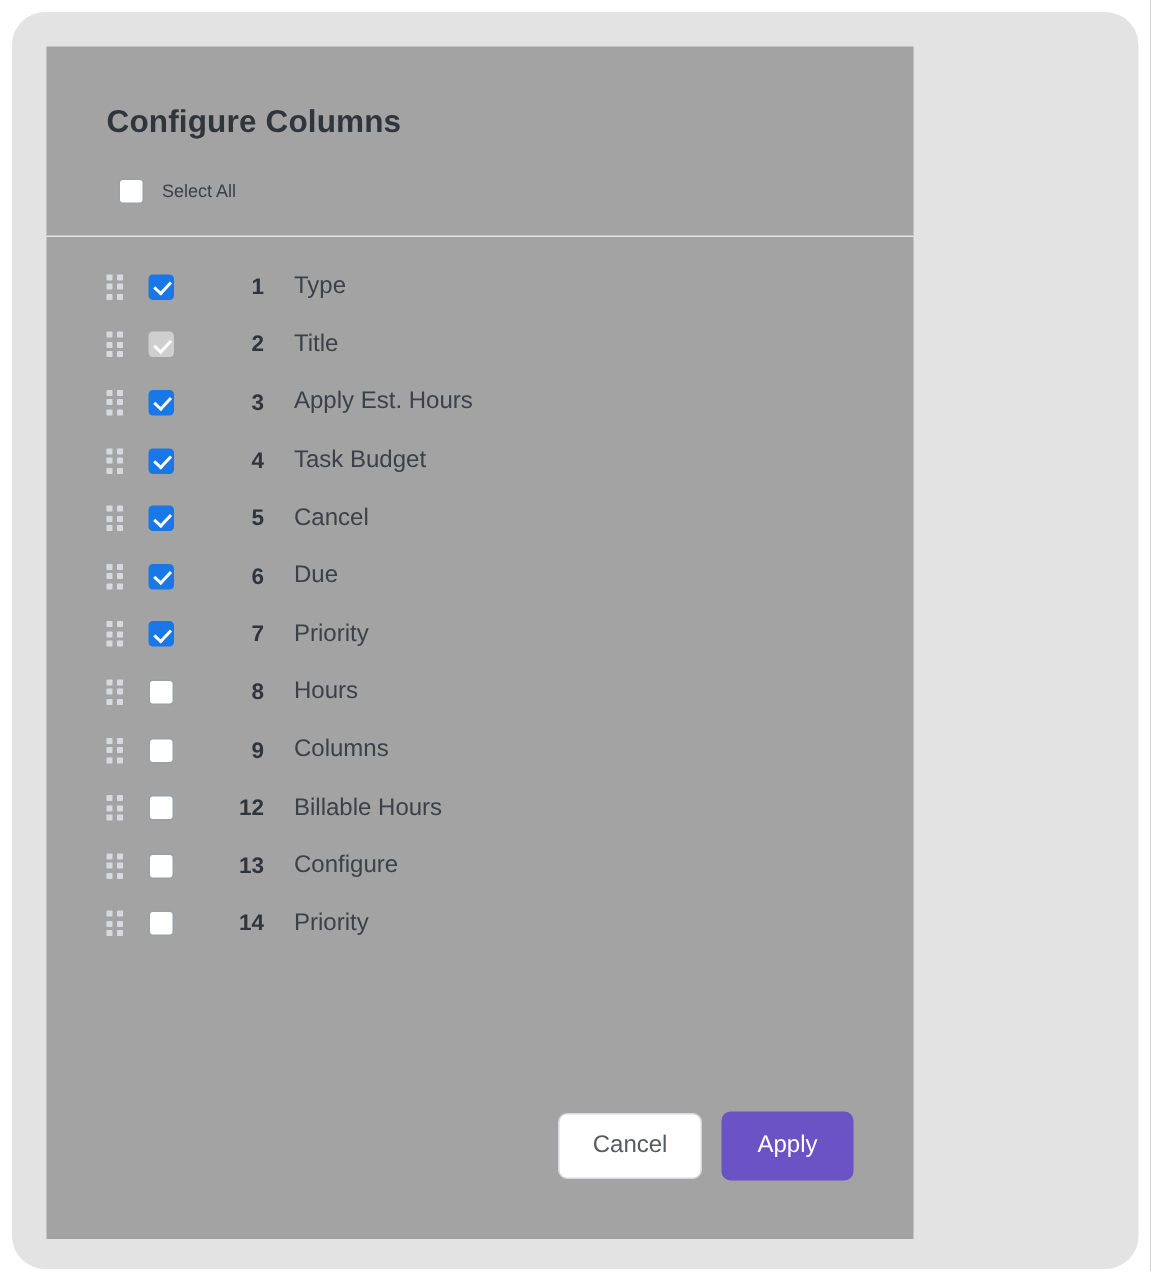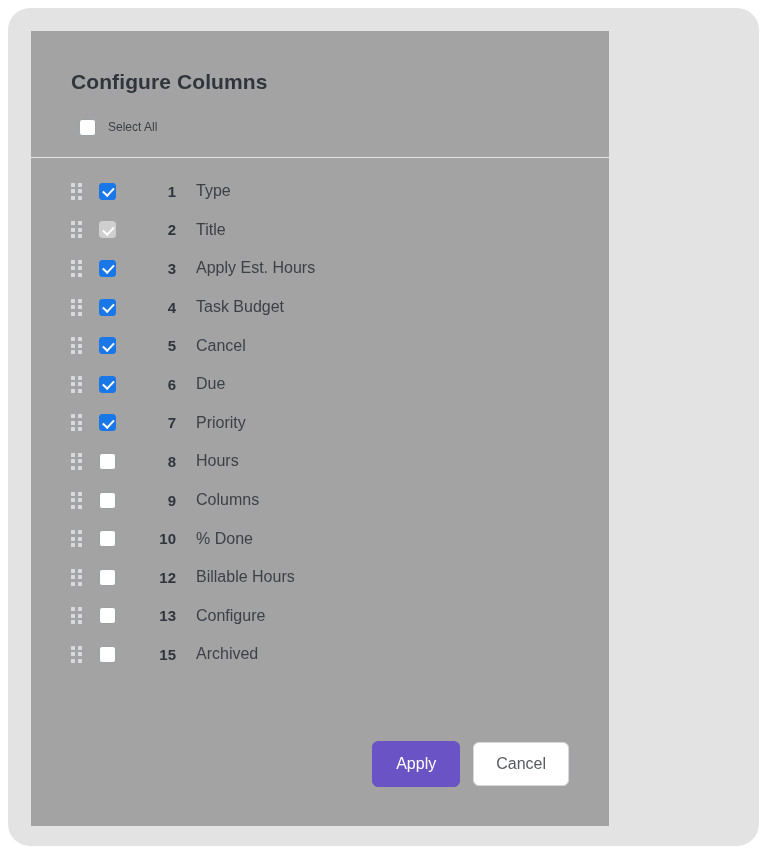--- a/index.html
+++ b/index.html
@@ -352,35 +352,20 @@
           <i></i>
           <i></i>
           <i></i>
           <i></i>
           <i></i>
           <i></i>
         </span>
         <span class="row-checkbox-cell">
           <span class="cb"></span>
         </span>
-        <span class="row-index">10</span>
-        <span class="row-label">% Done</span>
-      </div>
-      <div class="column-row">
-        <span class="drag-handle">
-          <i></i>
-          <i></i>
-          <i></i>
-          <i></i>
-          <i></i>
-          <i></i>
-        </span>
-        <span class="row-checkbox-cell">
-          <span class="cb"></span>
-        </span>
         <span class="row-index">12</span>
         <span class="row-label">Billable Hours</span>
       </div>
       <div class="column-row">
         <span class="drag-handle">
           <i></i>
           <i></i>
           <i></i>
           <i></i>
           <i></i>
@@ -397,23 +382,23 @@
           <i></i>
           <i></i>
           <i></i>
           <i></i>
           <i></i>
           <i></i>
         </span>
         <span class="row-checkbox-cell">
           <span class="cb"></span>
         </span>
-        <span class="row-index">15</span>
-        <span class="row-label">Archived</span>
+        <span class="row-index">14</span>
+        <span class="row-label">Priority</span>
       </div>
     </div>
 
   <div class="dialog-footer">
+    <button class="btn btn-cancel">Cancel</button>
     <button class="btn btn-apply">Apply</button>
-    <button class="btn btn-cancel">Cancel</button>
   </div>
 
 </div>
 
 </body></html>

